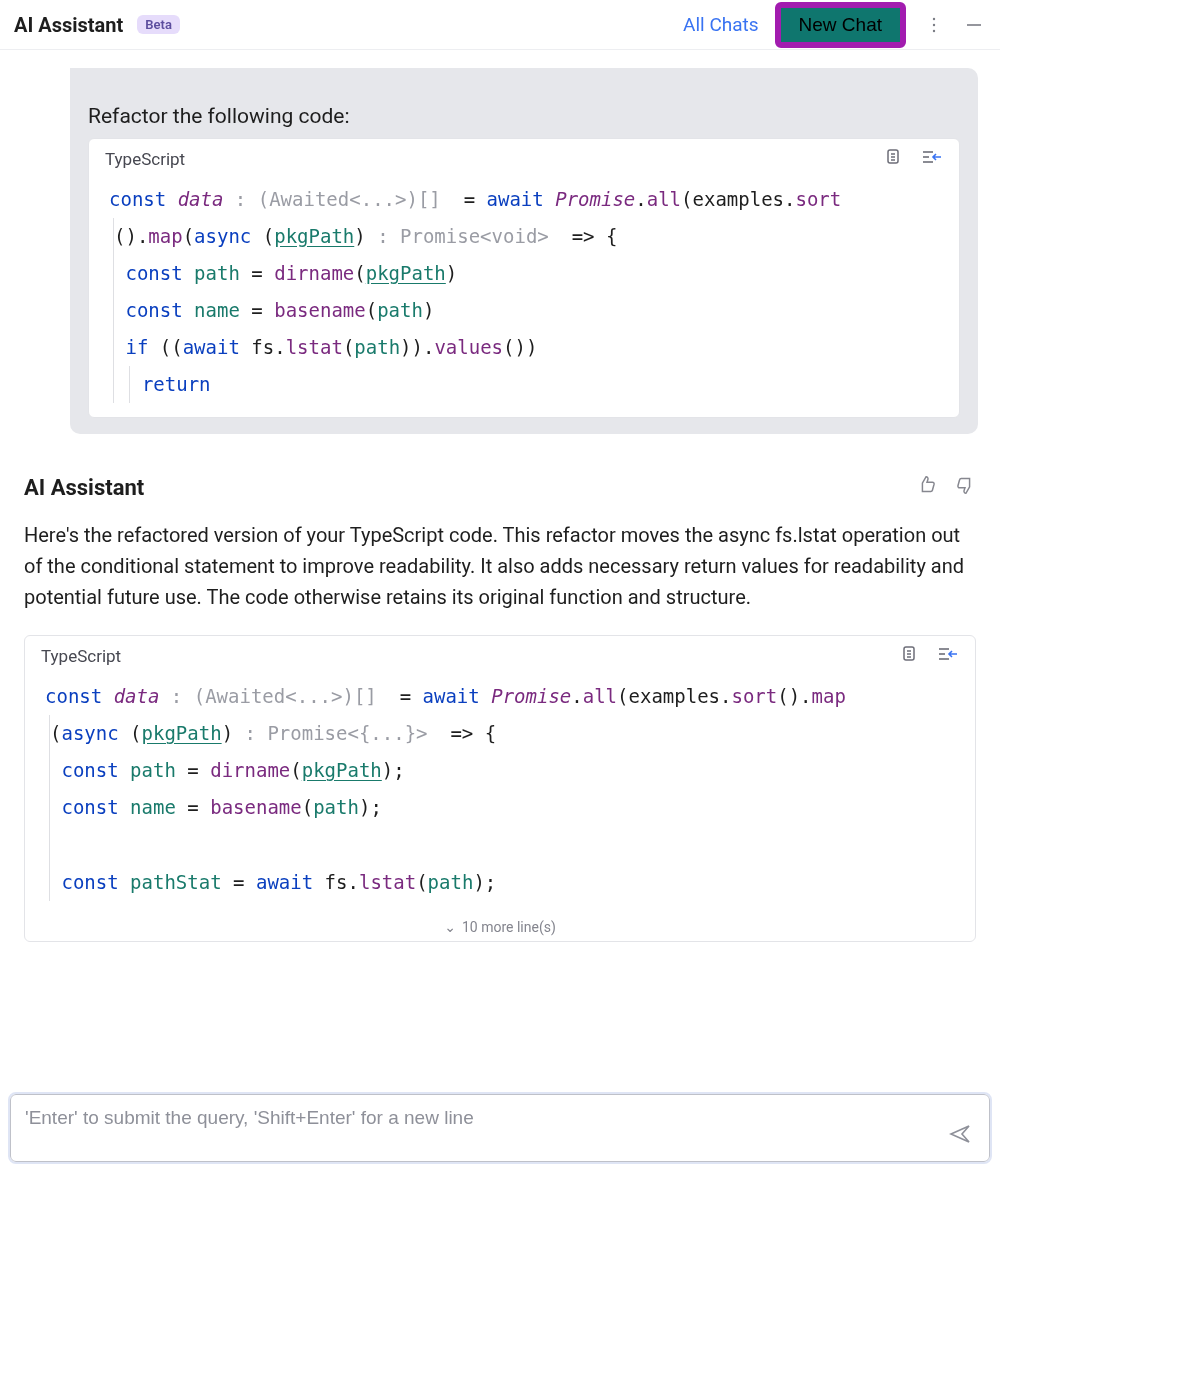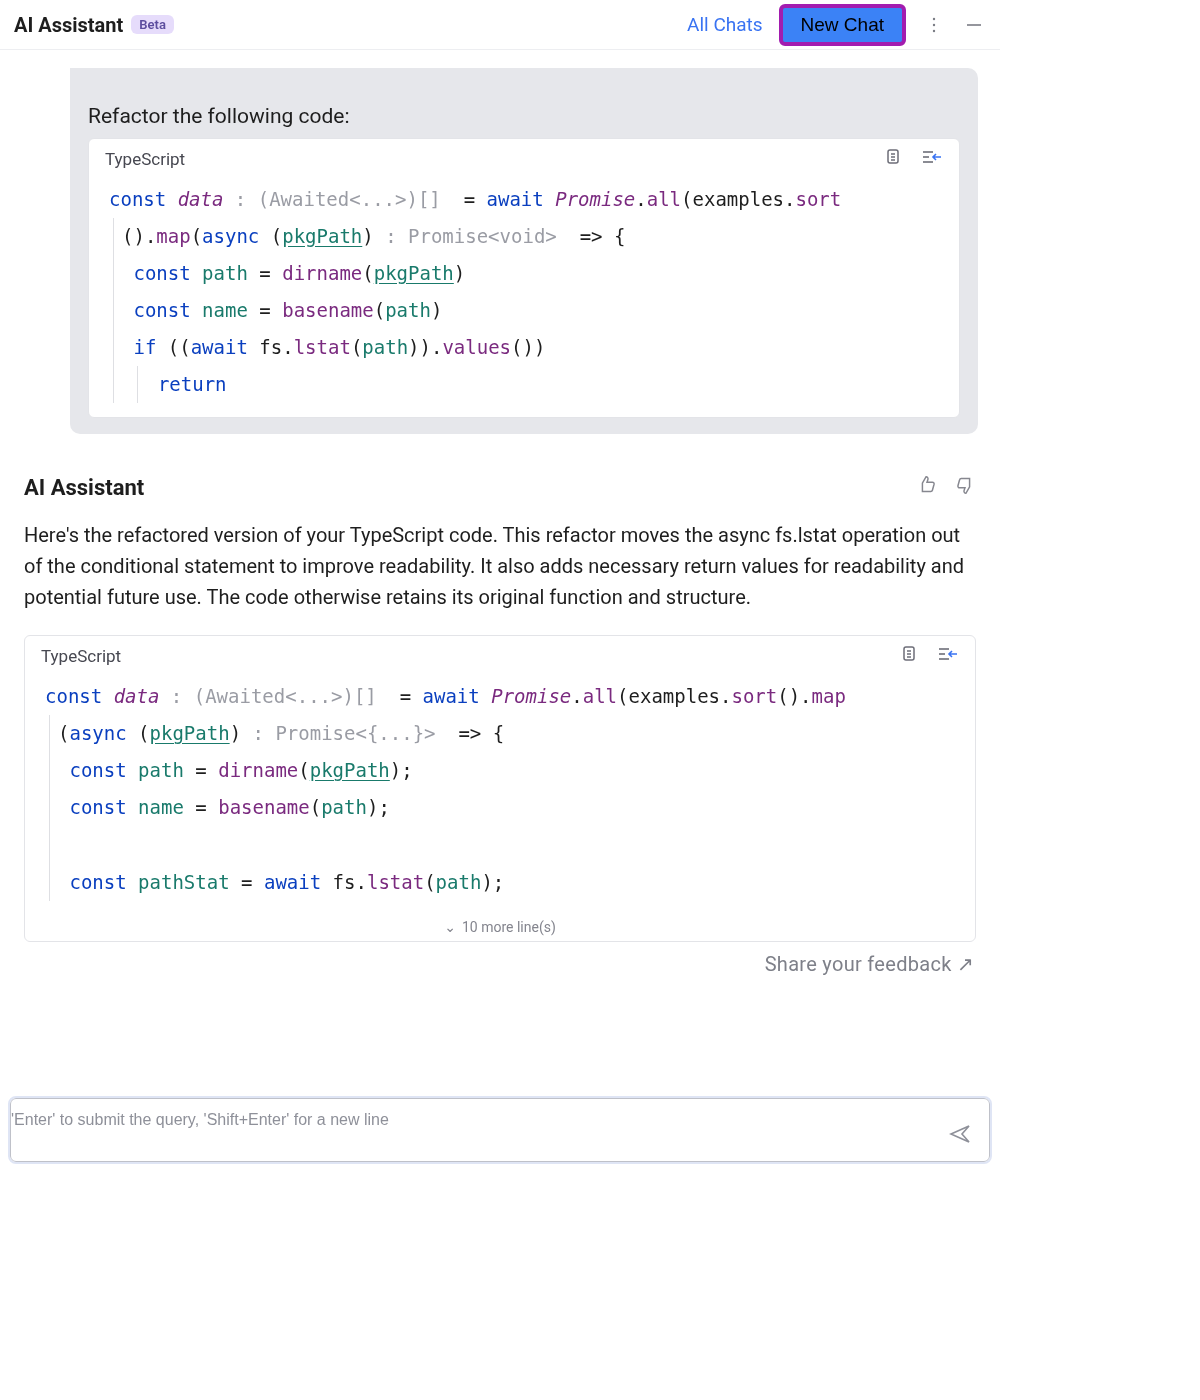--- a/index.html
+++ b/index.html
@@ -1,59 +1,59 @@
 <!DOCTYPE html>
 <html><head>
 <meta charset="utf-8">
 <style>
   * { box-sizing: border-box; margin:0; padding:0; }
   html,body { width:1000px; height:1170px; background:#ffffff; font-family: -apple-system, BlinkMacSystemFont, "Segoe UI", Roboto, sans-serif; color:#1e1e1e; }
   .toolbar { display:flex; align-items:center; padding:8px 14px; border-bottom:1px solid #edeef1; height:50px; }
   .toolbar-left { display:flex; align-items:center; gap:8px; }
   .title { font-weight:700; font-size:20px; }
-  .badge { background:#e6dcfb; color:#5c4d9e; font-size:13px; padding:2px 8px; border-radius:6px; font-weight:600; }
+  .badge { background:#e6dcfb; color:#5c4d9e; font-size:13px; padding:2px 8px; border-radius:6px; font-weight:600;margin-left:6px; }
   .toolbar-right { margin-left:auto; display:flex; align-items:center; gap:16px; }
   .link-all { color:#3973f2; font-size:19px; cursor:pointer; }
-  .btn-new { border:4px solid #a21caf; border-radius:6px; padding:6px 18px; font-size:19px; background:#3b82f6; cursor:pointer; }
+  .btn-new { border:6px solid #a21caf; border-radius:6px; padding:6px 18px; font-size:19px; background:#0f766e; cursor:pointer; }
   .toolbar-icon { width:24px; height:24px; display:flex; align-items:center; justify-content:center; color:#7a7c85; cursor:pointer; }
   .content { padding:18px 22px 0 22px; overflow:hidden; }
   .user-block { background:#e6e7eb; border-radius:10px; padding:14px 18px 16px 18px; margin-left:48px; position:relative; border-top-left-radius:0; }
   .user-head { display:flex; align-items:center; }
   .me-label { font-weight:700; font-size:21px; }
   .user-menu { margin-left:auto; color:#8c8d94; cursor:pointer; }
   .user-prompt { font-size:21px; margin-top:22px; }
   .codebox { background:#fff; border:1px solid #e3e4e8; border-radius:6px; margin-top:10px; }
   .codebox-head { display:flex; align-items:center; padding:8px 16px 2px 16px; }
   .codebox-lang { font-size:17px; color:#474851; }
   .codebox-icons { margin-left:auto; display:flex; gap:18px; color:#6d6e78; }
   .codebox-icons svg { cursor:pointer; }
   pre.code { font-family: "SF Mono", ui-monospace, Menlo, Consolas, monospace; font-size:19px; line-height:1.95; padding:8px 16px 14px 20px; white-space:pre; overflow:hidden; }
   .tok-kw { color:#0a3fbf; }
   .tok-var { color:#7a2a7f; font-style:italic; }
   .tok-call { color:#7a2a7f; }
   .tok-param { color:#197a6b; }
   .tok-ul { text-decoration:underline; text-underline-offset:3px; }
   .tok-sig { color:#9a9ca4; }
-  .guide { border-left:1.5px solid #dedfe3; padding-left:8px; margin-left:4px; display:inline-block; }
+  .guide { border-left:1.5px solid #dedfe3; margin-left:4px; display:inline-block; }
 
   .assist-block { margin-top:40px; padding:0 2px; }
   .assist-head { display:flex; align-items:center; }
   .assist-title { font-weight:700; font-size:22px; }
   .assist-actions { margin-left:auto; display:flex; gap:16px; color:#86878f;}
   .assist-actions svg { cursor:pointer; }
   .assist-text { font-size:20px; line-height:1.55; margin-top:20px; }
 
   .more-lines { text-align:center; color:#84858e; font-size:14px; padding:4px 0 6px; border-top:0; }
   .more-lines .chev { display:inline-block; margin-right:6px; }
 
   .feedback-row { text-align:right; padding:10px 26px 0 0; }
   .feedback-link { color:#7e8089; font-size:20px; letter-spacing:0.3px; cursor:pointer; }
 
   .input-row { position:absolute; left:10px; right:10px; bottom:8px; }
-  .input-box { width:100%; border:1.5px solid #bfc1c9; border-radius:6px; padding:12px 50px 32px 0; font-size:16px; color:#1e1e1e; outline:2px solid #dfe5f5; outline-offset:0; }
+  .input-box { width:100%; border:1.5px solid #bfc1c9; border-radius:6px; padding:12px 50px 32px 14px; font-size:19px; color:#1e1e1e; outline:2px solid #dfe5f5; outline-offset:0; }
   .input-box::placeholder { color:#8e9099; }
   .send-icon { position:absolute; right:18px; bottom:12px; color:#8e9099; cursor:pointer; }
 
   .container { position:relative; width:1000px; height:1170px; overflow:hidden; }
 </style>
 </head>
 <body>
 <div class="container">
 
 <div class="toolbar">
@@ -159,23 +159,20 @@
 <span class="guide">(<span class="tok-kw">async</span> (<span class="tok-param tok-ul">pkgPath</span>)<span class="tok-sig"> : Promise&lt;{...}&gt;  </span><span>=&gt; {</span>
  <span class="tok-kw">const</span> <span class="tok-param">path</span> = <span class="tok-call">dirname</span>(<span class="tok-param tok-ul">pkgPath</span>);
  <span class="tok-kw">const</span> <span class="tok-param">name</span> = <span class="tok-call">basename</span>(<span class="tok-param">path</span>);
 
  <span class="tok-kw">const</span> <span class="tok-param">pathStat</span> = <span class="tok-kw">await</span> <span>fs</span>.<span class="tok-call">lstat</span>(<span class="tok-param">path</span>);</span></pre>
       <div class="more-lines"><span class="chev">⌄</span><span>10 more line(s)</span></div>
     </div>
   </div>
 </div>
 
-<div class="feedback-row">
-  <span class="feedback-link">Share your feedback ↗</span>
-</div>
 
 <div class="input-row">
   <input class="input-box" placeholder="'Enter' to submit the query, 'Shift+Enter' for a new line" style="">
   <span class="send-icon">
     <svg width="24" height="24" viewBox="0 0 24 24" fill="none" stroke="currentColor" stroke-width="1.6">
           <path d="M3 12l18-8-7 8 7 8-18-8z"></path>
         </svg>
   </span>
 </div>
 

